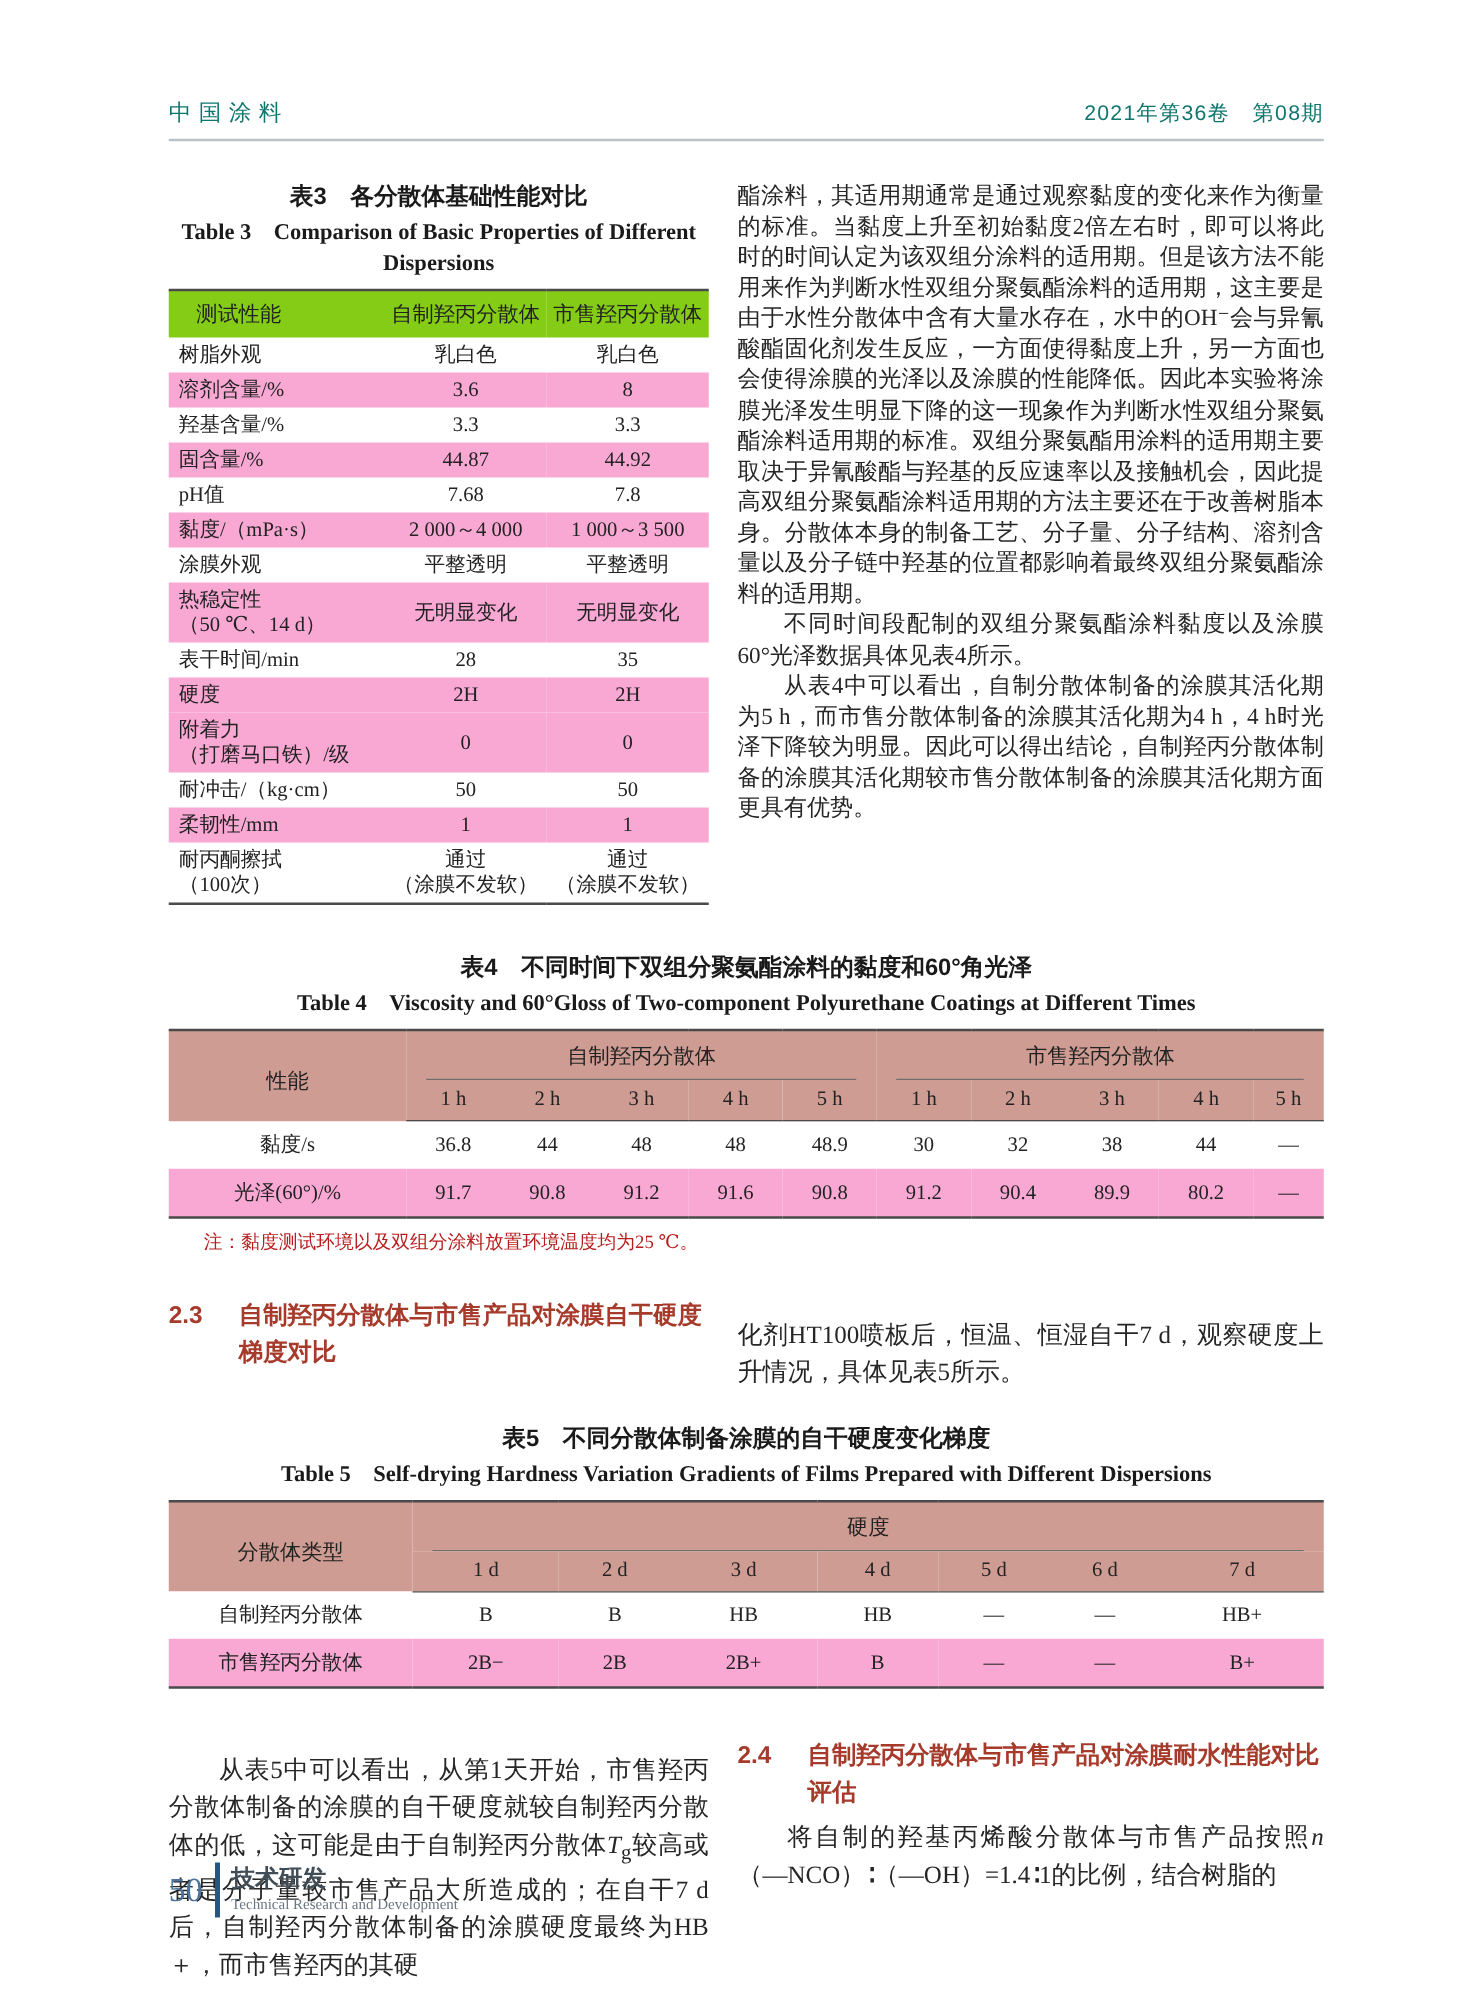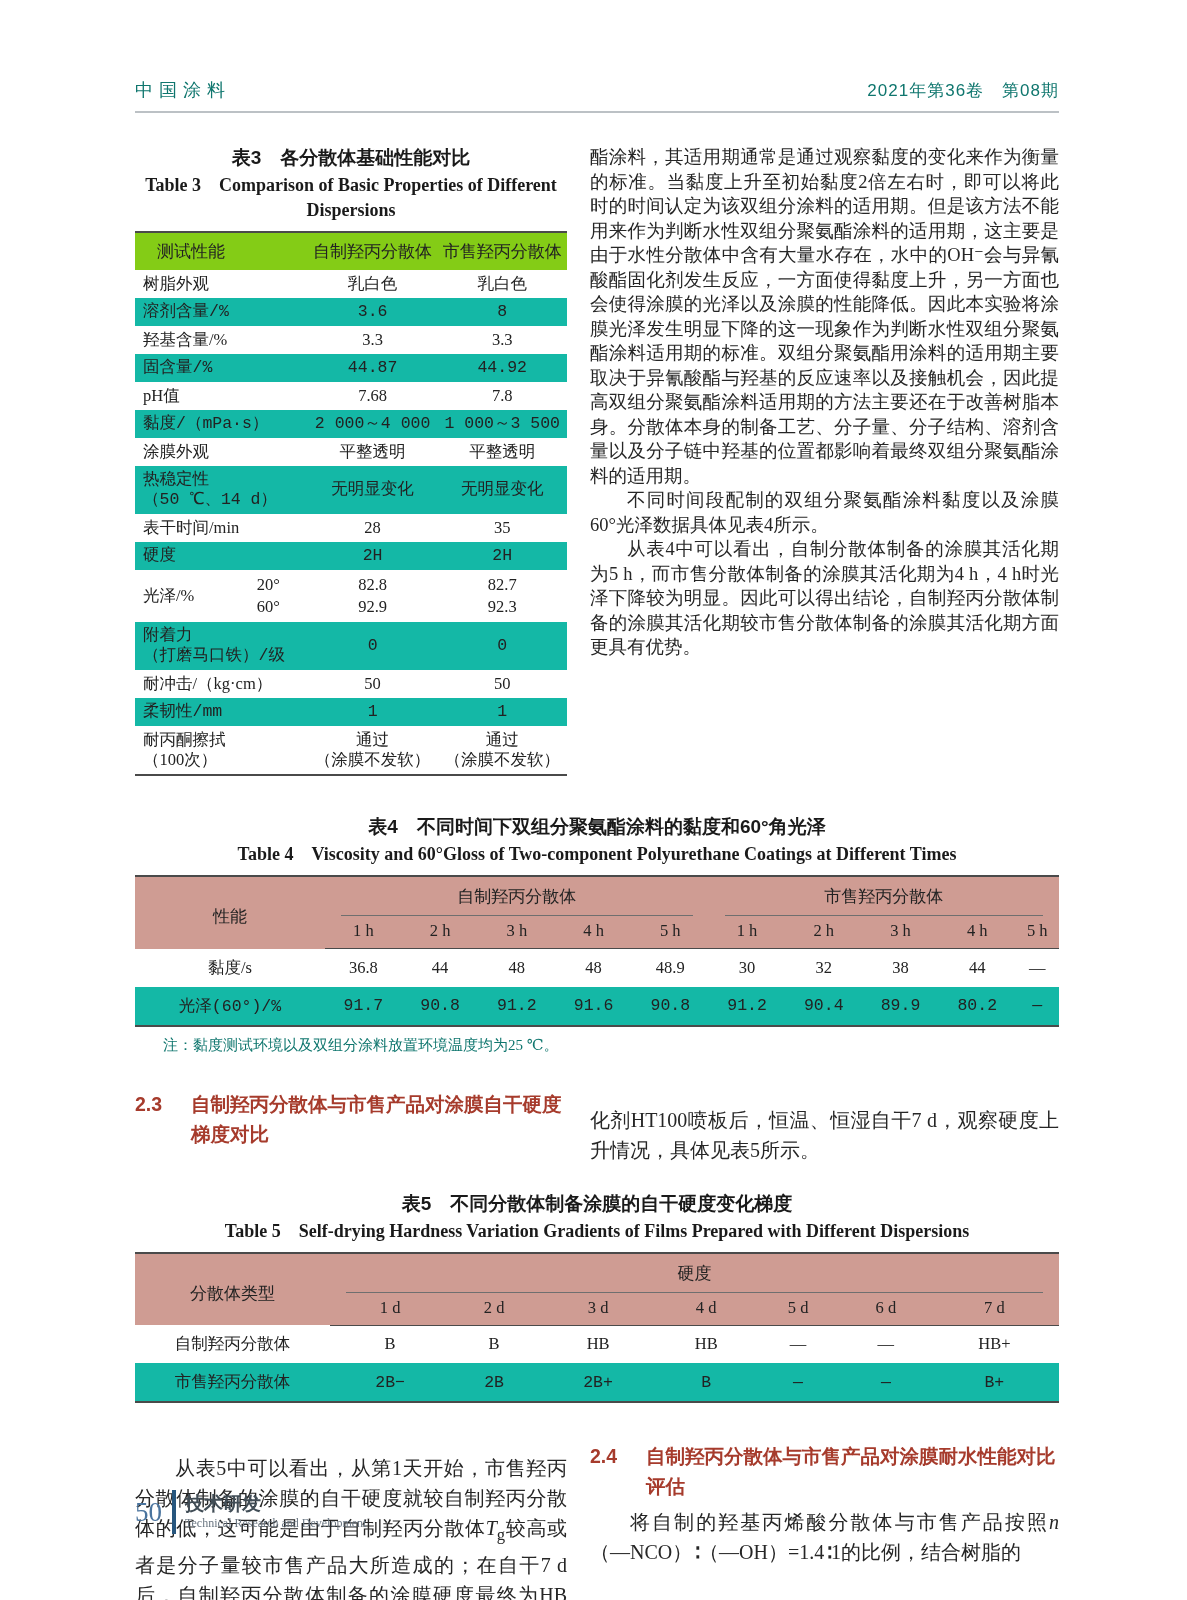--- a/index.html
+++ b/index.html
@@ -40,21 +40,21 @@
   }
   .tbl-title-en {
     text-align:center; font-weight:bold; font-size:18px; line-height:25px;
     font-family:"Liberation Serif","DejaVu Serif",serif; color:#1a1a1a;
     margin-top:2px;
   }
 
   
   table { border-collapse:collapse; width:100%; }
   th, td { font-size:16.5px; color:#222; }
-  .shaded { background:#14b8a6;font-family:Liberation Mono, monospace; }
+  .shaded { background:#f9a8d4; }
 
   
   .t3-wrap { margin-top:8px; }
   .t3 { border-top:2px solid #4a4a4a; border-bottom:2px solid #4a4a4a; }
   .t3 thead th {
     background:#84cc16; font-weight:normal; padding:7px 2px; font-size:17px;
   }
   .t3 thead th:first-child { text-align:left; padding-left:22px; }
   .t3 td { padding:4px 2px; text-align:center; line-height:20px; }
   .t3 td.t3-label { text-align:left; padding-left:8px; }
@@ -74,21 +74,21 @@
   .fw-table thead tr.groups th { padding:8px 2px 0 2px; font-size:17px; }
   .fw-table thead th.group-head .group-label {
     border-bottom:1px solid #6f6f6f; padding-bottom:7px; margin:0 14px;
   }
   .fw-table thead tr.subhead th { padding:5px 2px 7px 2px; border-bottom:1.5px solid #4a4a4a; }
   .fw-table td { padding:8px 2px; text-align:center; }
   .fw-table td.fw-label { font-size:16.5px; }
 
   
   .tbl-note {
-    color:#0f766e; font-size:15px; margin-top:9px; padding-left:28px;
+    color:#b91c1c; font-size:15px; margin-top:9px; padding-left:28px;
     font-family:"Liberation Serif","DejaVu Serif",serif;
   }
 
   
   .sec23 { margin-top:34px; }
   .bottom-section { margin-top:34px; }
   .sec-head {
     display:flex; color:#a63b2c; font-weight:bold;
     font-family:"Liberation Sans","DejaVu Sans",sans-serif;
     font-size:19.5px; line-height:30px; text-align:left;
@@ -244,39 +244,20 @@
               </tr>
               <tr class="shaded">
                 <td class="t3-label">
                   <div>硬度</div>
                 </td>
                 <td>
                   <div>2H</div>
                 </td>
                 <td>
                   <div>2H</div>
-                </td>
-              </tr>
-              <tr>
-                <td class="t3-label">
-                  <div class="gloss-flex">
-                    <span>光泽/%</span>
-                    <div class="gloss-subs">
-                      <div>20°</div>
-                      <div>60°</div>
-                    </div>
-                  </div>
-                </td>
-                <td class="gloss-val">
-                  <div>82.8</div>
-                  <div>92.9</div>
-                </td>
-                <td class="gloss-val">
-                  <div>82.7</div>
-                  <div>92.3</div>
                 </td>
               </tr>
               <tr class="shaded">
                 <td class="t3-label">
                   <div>附着力</div>
                   <div>（打磨马口铁）/级</div>
                 </td>
                 <td>
                   <div>0</div>
                 </td>

